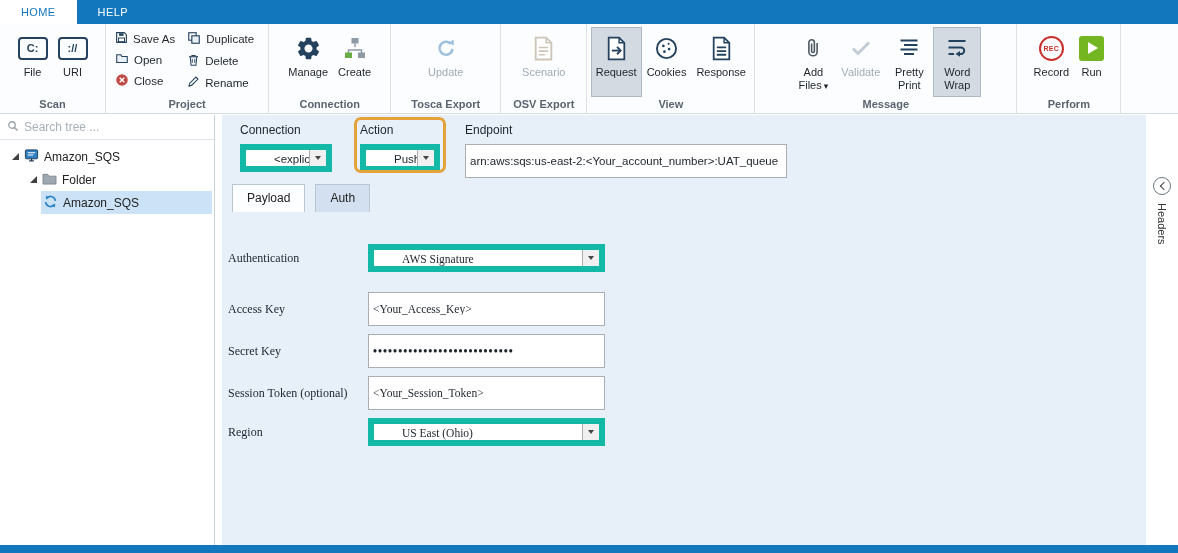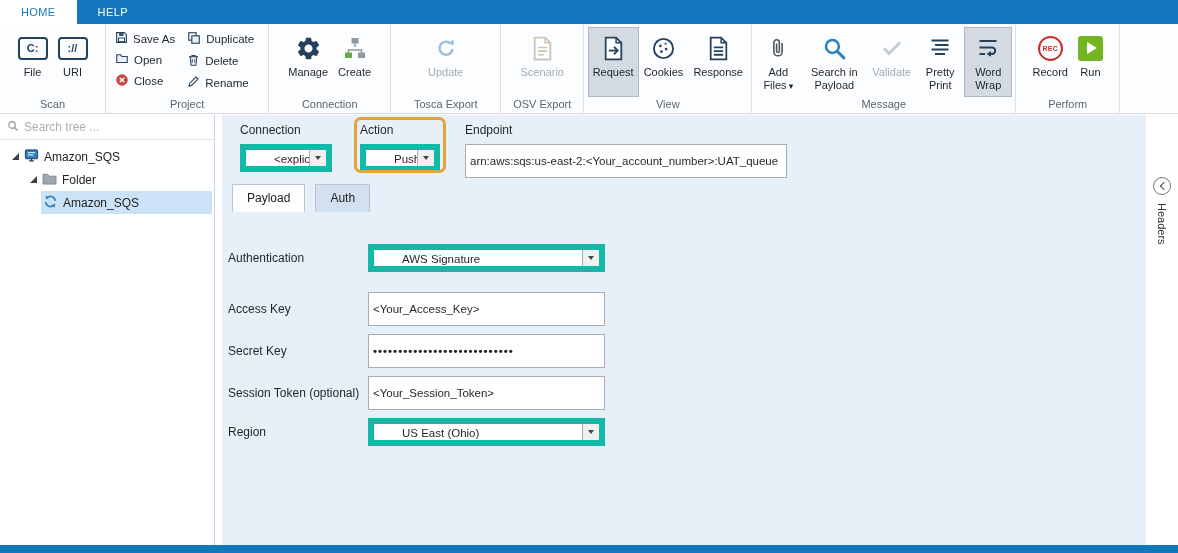--- a/index.html
+++ b/index.html
@@ -9,21 +9,21 @@
 
   
   .menubar{position:absolute;top:0;left:0;right:0;height:24px;background:#1377BD;display:flex;align-items:stretch;}
   .menu-tab{padding:0 21px;display:flex;align-items:center;font-size:11px;color:#fff;letter-spacing:.4px;cursor:default;}
   .menu-tab.active{background:#fff;color:#1377BD;}
 
   
   .ribbon{position:absolute;top:24px;left:0;right:0;height:90px;background:#FCFDFE;border-bottom:1px solid #D5DBE1;display:flex;align-items:stretch;}
   .rgroup{display:flex;flex-direction:column;border-right:1px solid #DCE1E6;}
   .rgroup-buttons{flex:1;display:flex;align-items:stretch;justify-content:center;padding:3px 3px 0;}
-  .rgroup-label{font-size:11px;color:#5A6470;text-align:center;padding:1px 12px 3px;}
+  .rgroup-label{font-size:11px;color:#5A6470;text-align:center;padding:1px 12px 3px;font-weight:bold;}
   .rbtn{display:flex;flex-direction:column;align-items:center;padding:4px 4px 2px;border:1px solid transparent;cursor:default;}
   .rbtn.selected{background:#D3DAE1;border-color:#AEBAC6;}
   .ricon{height:32px;display:flex;align-items:center;justify-content:center;}
   .rlabel{font-size:11px;color:#1E242B;text-align:center;line-height:1.15;margin-top:2px;}
   .rbtn.disabled .rlabel{color:#A0ABB5;}
   .caret-txt{font-size:9px;margin-left:2px;}
   .smallcol{display:flex;flex-direction:column;gap:4px;padding:3px 4px 0;}
   .sbtn{display:flex;align-items:center;gap:5px;font-size:11.5px;color:#1E242B;padding:1px 2px;cursor:default;white-space:nowrap;}
   .boxicon{min-width:30px;height:23px;border:2px solid #24425E;border-radius:4px;display:flex;align-items:center;justify-content:center;font-size:11px;font-weight:bold;color:#24425E;padding:0 2px;}
   .rec-circle{width:25px;height:25px;border-radius:50%;border:2px solid #C9302C;color:#C9302C;font-size:7px;font-weight:bold;display:flex;align-items:center;justify-content:center;letter-spacing:.3px;}
@@ -54,21 +54,21 @@
   .dd-text{flex:1;font-size:11.5px;color:#1E242B;padding:3px 4px 0;white-space:nowrap;overflow:hidden;}
   .dd-btn{width:17px;background:#F0F0F0;border-left:1px solid #ABADB3;display:flex;align-items:center;justify-content:center;}
   .dd-arrow{width:0;height:0;border-left:3.5px solid transparent;border-right:3.5px solid transparent;border-top:4.5px solid #444;}
   .ti{height:20px;border:1px solid #ABADB3;font-size:11.5px;padding:16px 4px;background:#fff;color:#1E242B;font-family:inherit;outline:none;}
   .w92{width:92px}.w80{width:80px}.w322{width:322px}.w237{width:237px}
   .tabs{display:flex;gap:10px;padding:6px 0 0 10px;height:33px;align-items:flex-end;}
   .tab{font-size:12px;color:#222;padding:6px 14px 7px;border:1px solid #B9C7D5;border-bottom:none;cursor:default;}
   .tab.payload{background:#FDFEFF;}
   .tab.auth{background:#D2E0EF;}
   .tab-content{padding:32px 0 0 6px;}
-  .arow{display:flex;align-items:center;margin-bottom:8px;}
+  .arow{display:flex;align-items:center;margin-bottom:8px;font-family:Liberation Serif, serif;}
   .arow.first{margin-bottom:20px;}
   .alabel{width:140px;font-size:12px;color:#1E242B;flex:none;}
   .secret{letter-spacing:1px;font-weight:bold;}
 
   
   .rail{position:absolute;left:1146px;top:115px;width:32px;bottom:8px;background:#fff;display:flex;flex-direction:column;align-items:center;}
   .collapse-btn{margin-top:62px;width:18px;height:18px;border-radius:50%;border:1px solid #6E777F;background:#fff;display:flex;align-items:center;justify-content:center;cursor:default;}
   .chev{width:6px;height:6px;border-left:1.6px solid #444;border-bottom:1.6px solid #444;transform:rotate(45deg);margin-left:3px;}
   .rail-label{writing-mode:vertical-rl;font-size:11px;color:#333;margin-top:8px;}
 
@@ -255,29 +255,20 @@
 
     <div class="rgroup" style="min-width:262px">
       <div class="rgroup-buttons">
         <div class="rbtn" style="max-width:46px">
           <div class="ricon">
             <svg width="22" height="26" viewBox="0 0 24 24">
                 <path d="M16.5 6.5v9.5a4.5 4.5 0 0 1-9 0V6a3 3 0 0 1 6 0v9.5a1.5 1.5 0 0 1-3 0V7" fill="none" stroke="#4A5560" stroke-width="1.7"></path>
               </svg>
           </div>
           <div class="rlabel"><span>Add Files</span><span class="caret-txt">▾</span></div>
-        </div>
-        <div class="rbtn" style="max-width:66px">
-          <div class="ricon">
-            <svg width="25" height="25" viewBox="0 0 24 24">
-                <circle cx="10" cy="10" r="6.2" fill="none" stroke="#2E7FC2" stroke-width="2.4"></circle>
-                <path d="M14.8 14.8L21 21" stroke="#2E7FC2" stroke-width="2.8" stroke-linecap="round"></path>
-              </svg>
-          </div>
-          <div class="rlabel">Search in Payload</div>
         </div>
         <div class="rbtn disabled">
           <div class="ricon">
             <svg width="24" height="24" viewBox="0 0 24 24">
                 <path d="M4 12.5l5 5L20 6.5" fill="none" stroke="#C3CCD5" stroke-width="3"></path>
               </svg>
           </div>
           <div class="rlabel">Validate</div>
         </div>
         <div class="rbtn" style="max-width:48px">

